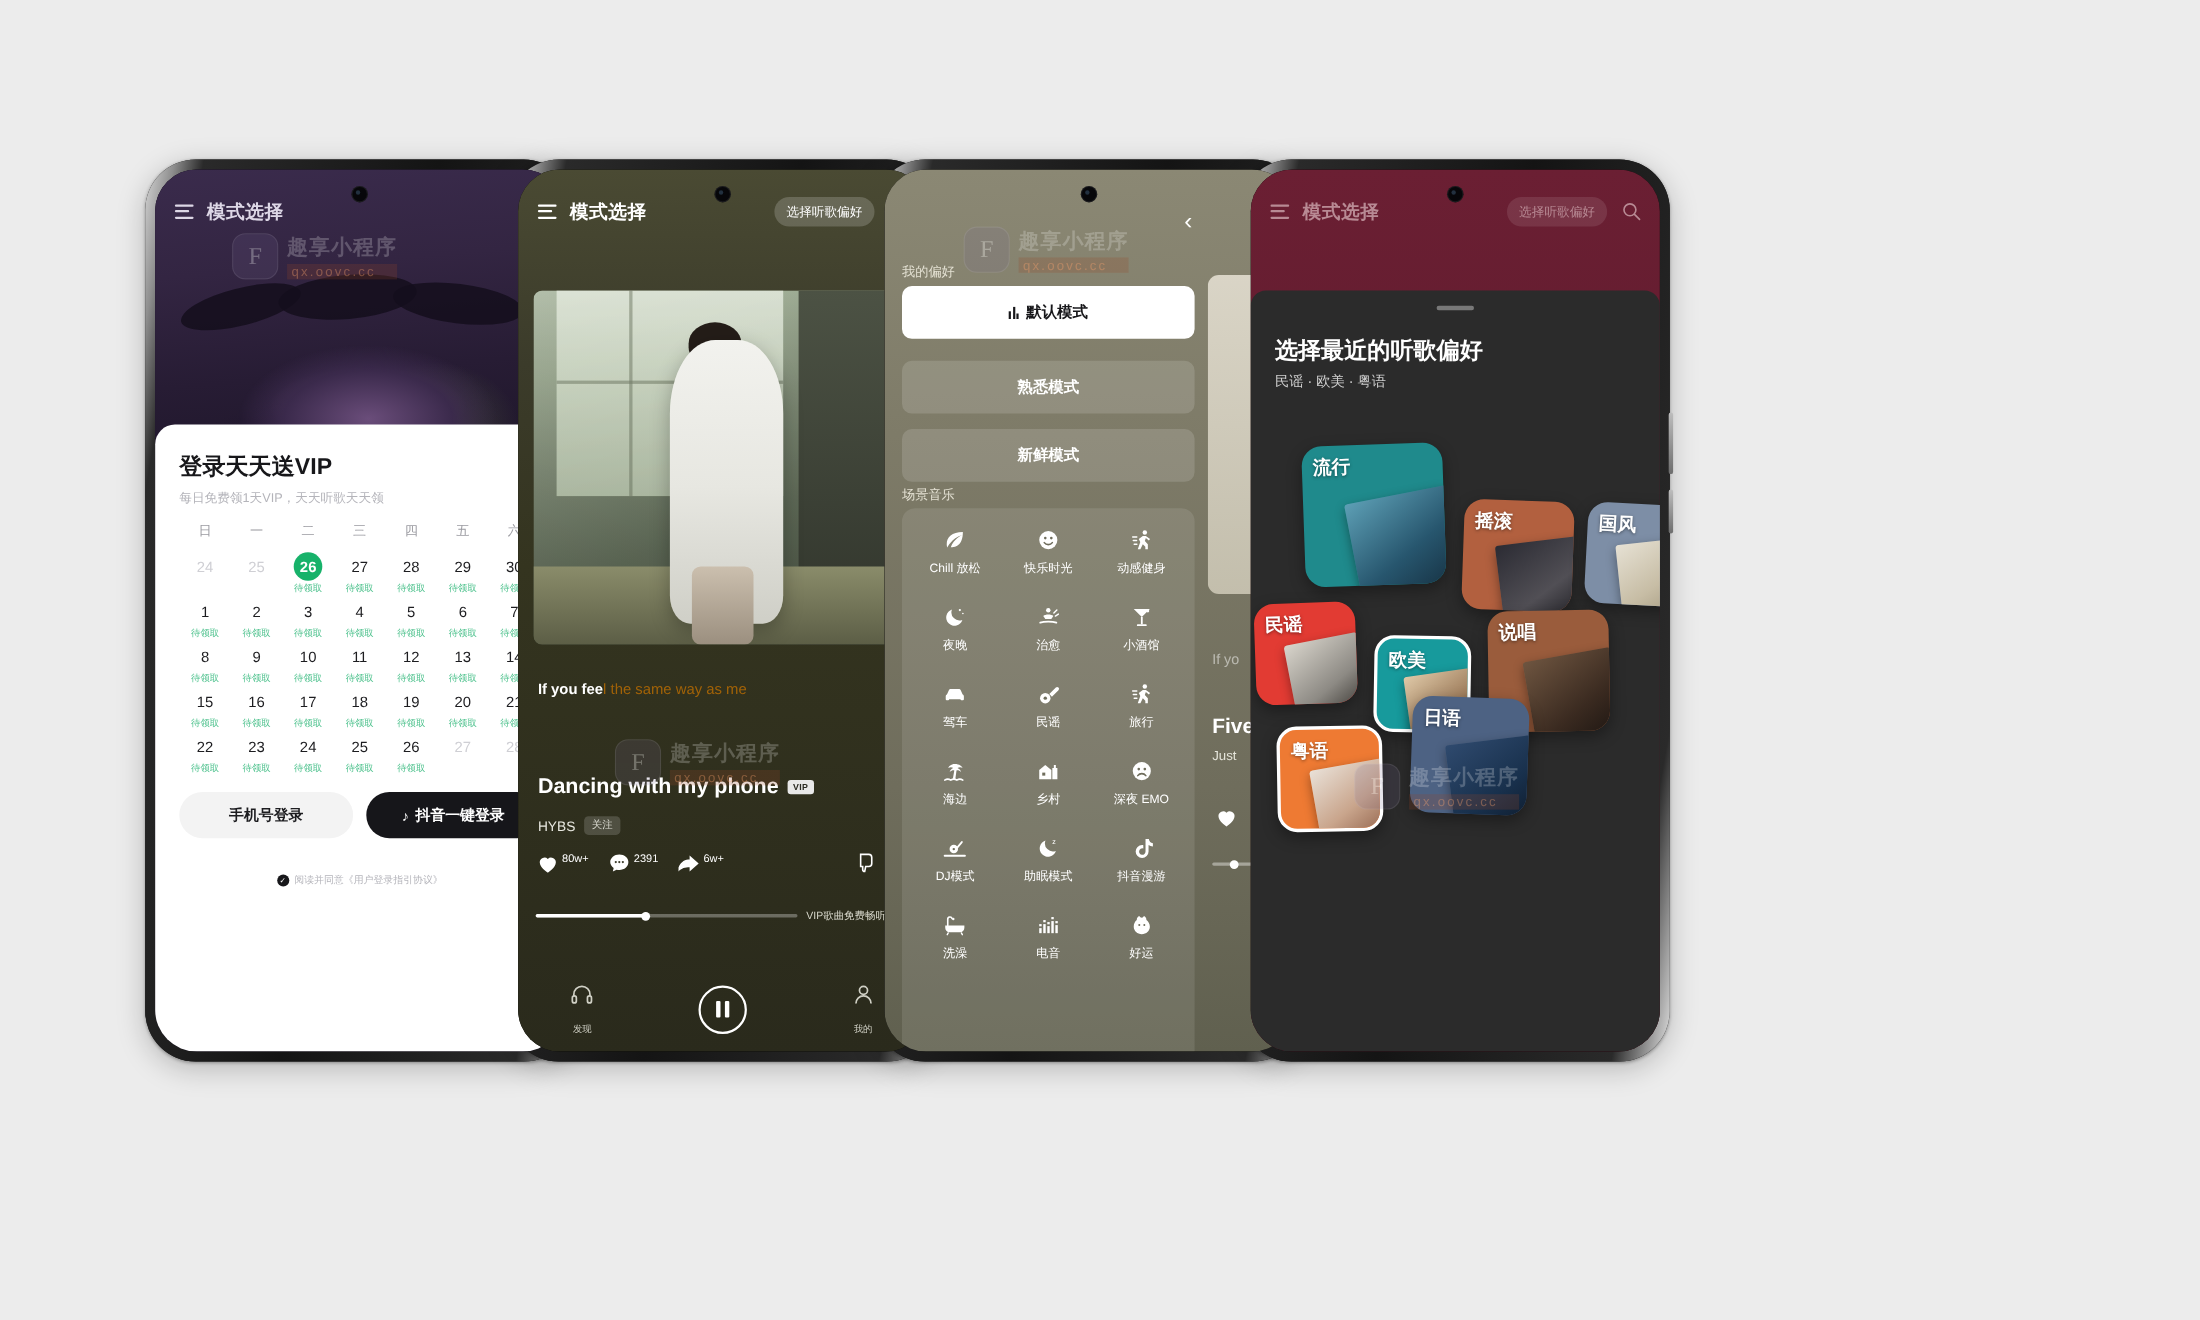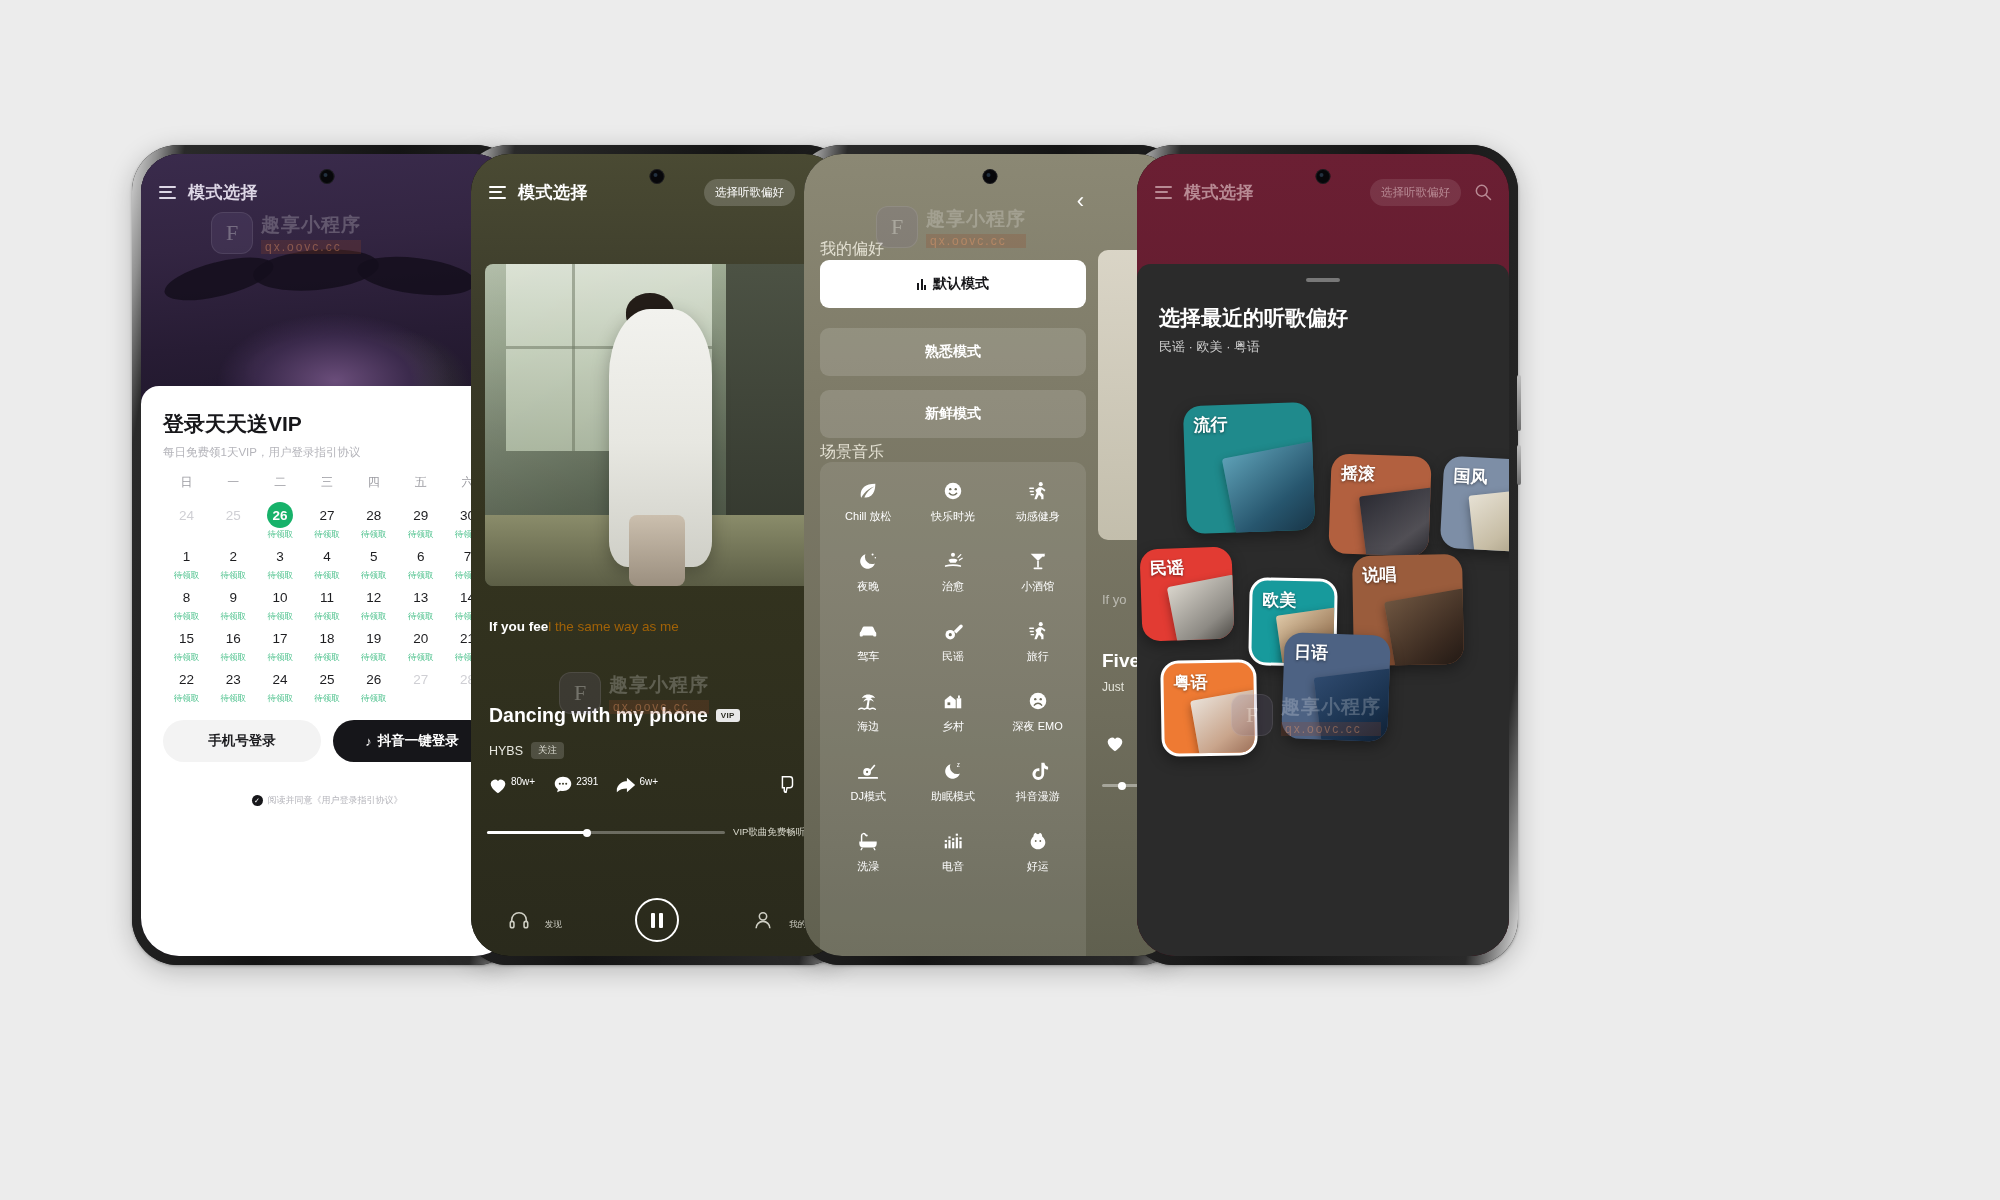--- a/index.html
+++ b/index.html
@@ -181,39 +181,39 @@
   .act { display:flex; align-items:flex-start; gap:2px; color:#fff; }
   .act .n { font-size:10px; padding-top:2px; }
   .ico { width:22px; height:22px; display:block; }
   .act-sp { flex:1; }
   .prog-row { position:absolute; left:16px; right:16px; top:672px; display:flex; align-items:center; gap:8px; }
   .prog { flex:1; height:3px; border-radius:2px; background:rgba(255,255,255,.3); position:relative; }
   .prog .fill { position:absolute; left:0; top:0; bottom:0; width:42%; background:#fff; border-radius:2px; }
   .prog .knob { position:absolute; left:42%; top:50%; transform:translate(-50%,-50%); width:8px;height:8px;border-radius:50%;background:#fff;}
   .vip-free { font-size:9.5px; color:#d9d9cd; white-space:nowrap; }
   .tabbar { position:absolute; left:0; right:0; bottom:14px; display:flex; align-items:center; justify-content:space-around; }
-  .tab { display:flex; flex-direction:row; align-items:flex-end; gap:15px; color:#cfcfc4; font-size:8.5px; }
+  .tab { display:flex; flex-direction:column; align-items:center; gap:15px; color:#cfcfc4; font-size:8.5px; }
   .play-btn { width:44px; height:44px; border-radius:50%; border:2.5px solid #fff; display:flex; align-items:center; justify-content:center; }
   .play-btn i { display:block; width:4px; height:15px; background:#fff; margin:0 2px; border-radius:1px; }
 
   
   #p3 { left: 795px; top: 145px; }
   .p3-bg { position:absolute; inset:0; background: linear-gradient(180deg,#8b8874 0%,#7e7b68 30%,#6f6d5c 70%,#60604f 100%); }
   .p3-behind { position:absolute; right:0; top:58px; bottom:0; width:78px; overflow:hidden; }
   .p3-behind .card { position:absolute; top:38px; left:0; right:-40px; height:290px; border-radius:10px;
     background: linear-gradient(180deg,#ded9cb,#c7c2b0); opacity:.95; }
   .p3-behind .t1 { position:absolute; top:380px; left:4px; color:rgba(255,255,255,.5); font-size:13px; }
   .p3-behind .t2 { position:absolute; top:438px; left:4px; color:#fff; font-size:19px; font-weight:700; }
   .p3-behind .t3 { position:absolute; top:468px; left:4px; color:#e6e6dc; font-size:12px; }
   .p3-behind .hrt { position:absolute; top:520px; left:6px; color:#fff; }
   .p3-behind .pr { position:absolute; top:572px; left:4px; width:46px; height:3px; background:rgba(255,255,255,.4); border-radius:2px;}
   .p3-behind .pr::after{content:"";position:absolute;left:16px;top:-2.5px;width:8px;height:8px;border-radius:50%;background:#fff;}
   .p3-sheet { position:absolute; left:0; right:74px; top:0; bottom:0; }
   .back-ico { position:absolute; right: 92px; top: 36px; color:#fff; font-size:22px; line-height:1; z-index:9; font-weight:300;}
-  .sec-label { position:absolute; left:16px; font-size:16px; color:#e3e0d2; }
+  .sec-label { position:absolute; left:16px; font-size:12px; color:#e3e0d2; }
   .mode-btn {
     position:absolute; left: 16px; right: 16px; height: 48px; border-radius: 9px;
     display:flex; align-items:center; justify-content:center; gap:7px;
     font-size: 14px; font-weight:700;
   }
   .mode-btn.sel { background:#fff; color:#17171a; }
   .mode-btn.off { background: rgba(255,255,255,.14); color:#fff; }
   .eqbars { display:inline-flex; align-items:flex-end; gap:1.5px; height:11px; }
   .eqbars i { display:block; width:2px; background:#17171a; }
   .scene-card {
@@ -296,21 +296,21 @@
       <div class="wm" style="left:70px;top:58px;">
         <div class="logo">F</div>
         <div class="txt">
           <div class="t1">趣享小程序</div>
           <div class="t2">qx.oovc.cc</div>
         </div>
       </div>
 
       <div class="p1-sheet">
         <div class="sheet-title">登录天天送VIP</div>
-        <div class="sheet-sub">每日免费领1天VIP，用户登录指引协议</div>
+        <div class="sheet-sub">每日免费领1天VIP，天天听歌天天领</div>
 
         <div class="cal">
           <div class="cal-row cal-head">
             <div>日</div>
             <div>一</div>
             <div>二</div>
             <div>三</div>
             <div>四</div>
             <div>五</div>
             <div>六</div>

